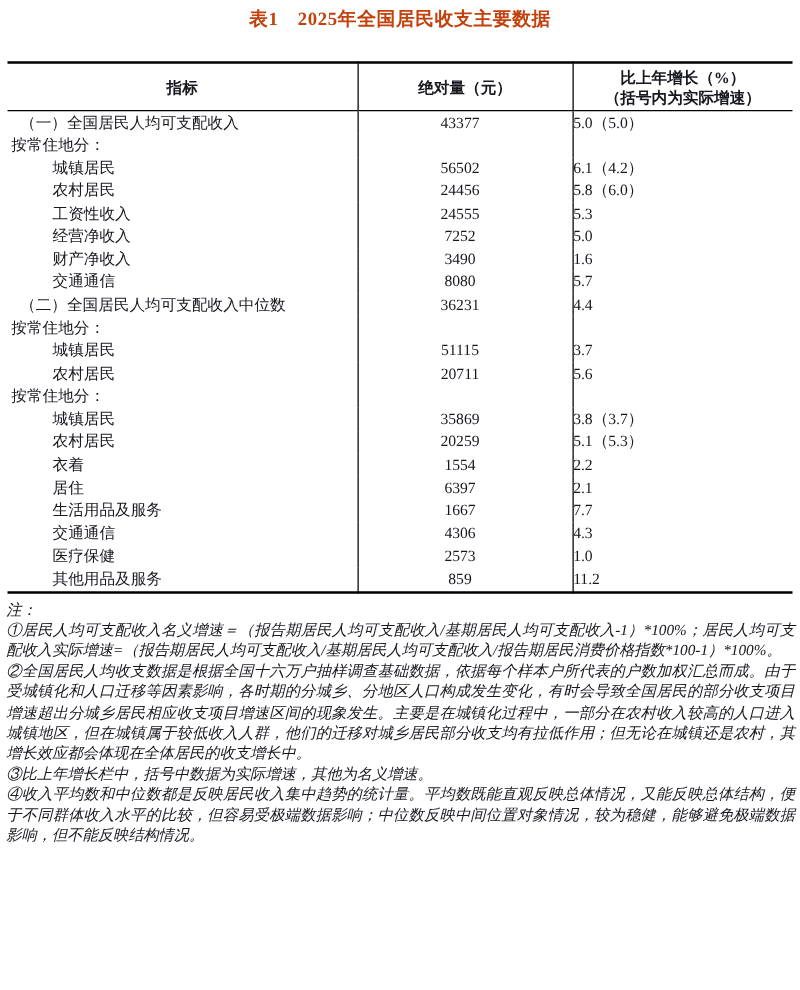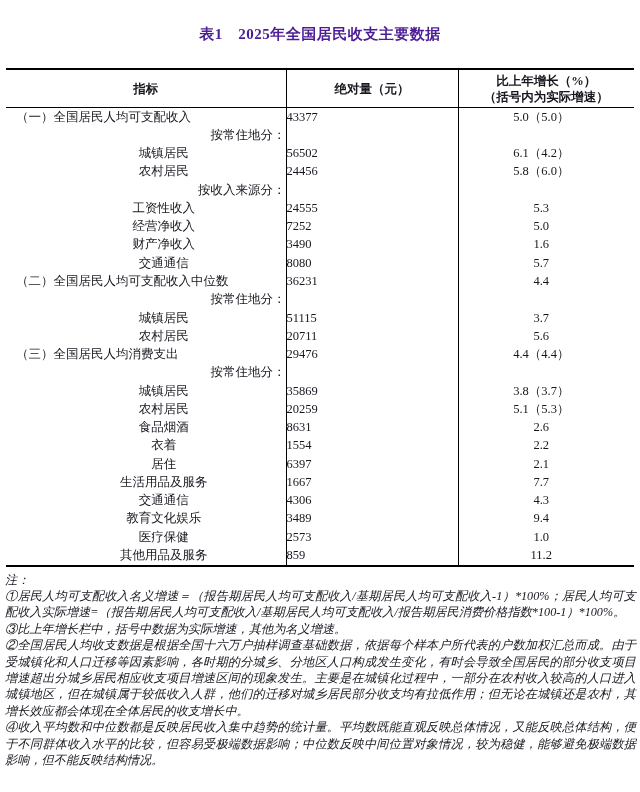--- a/index.html
+++ b/index.html
@@ -8,25 +8,25 @@
     background: #ffffff;
   }
   body {
     width: 640px;
     height: 792px;
     overflow: hidden;
     font-family: "Liberation Serif", "DejaVu Serif", serif;
     color: #17181f;
   }
   .page-title {
-    padding-top: 25px;
+    padding-top: 6px;
     text-align: center;
     font-size: 15px;
     font-weight: bold;
-    color: #4c1d95;
+    color: #c2410c;
     letter-spacing: 0.5px;
   }
   table.main-table {
     border-collapse: collapse;
     table-layout: fixed;
     margin: 24px 0 0 6px;
     width: 628px;
     border-top: 2px solid #000;
     border-bottom: 2px solid #000;
     font-size: 12.5px;
@@ -45,30 +45,30 @@
     padding: 0;
   }
   th.sep, td.sep { border-left: 1px solid #000; }
   tbody td {
     height: 18.28px;
     padding: 0;
     vertical-align: middle;
     white-space: nowrap;
     overflow: hidden;
   }
-  td.lbl.group { padding-left: 3px; text-align: right; }
+  td.lbl.group { padding-left: 3px; }
   td.lbl.main  { padding-left: 10px; }
-  td.lbl.leaf  { padding-left: 36px; text-align: center; }
+  td.lbl.leaf  { padding-left: 36px; }
   td.val {
-    text-align: left;
+    text-align: center;
     padding-right: 8px;
     font-family: "Liberation Serif", "DejaVu Serif", serif;
   }
   td.gro {
-    text-align: center;
+    text-align: left;
     padding-right: 10px;
   }
   .notes {
     margin: 5px 4px 0 5px;
     font-size: 12.2px;
     line-height: 16.4px;
     font-style: italic;
     color: #17181f;
   }
   .notes .note-label { text-align: left; }
@@ -115,25 +115,20 @@
           <td class="lbl leaf">城镇居民</td>
           <td class="val sep">56502</td>
           <td class="gro sep">6.1（4.2）</td>
         </tr>
         <tr>
           <td class="lbl leaf">农村居民</td>
           <td class="val sep">24456</td>
           <td class="gro sep">5.8（6.0）</td>
         </tr>
         <tr>
-          <td class="lbl group">按收入来源分：</td>
-          <td class="val sep"></td>
-          <td class="gro sep"></td>
-        </tr>
-        <tr>
           <td class="lbl leaf">工资性收入</td>
           <td class="val sep">24555</td>
           <td class="gro sep">5.3</td>
         </tr>
         <tr>
           <td class="lbl leaf">经营净收入</td>
           <td class="val sep">7252</td>
           <td class="gro sep">5.0</td>
         </tr>
         <tr>
@@ -160,85 +155,70 @@
           <td class="lbl leaf">城镇居民</td>
           <td class="val sep">51115</td>
           <td class="gro sep">3.7</td>
         </tr>
         <tr>
           <td class="lbl leaf">农村居民</td>
           <td class="val sep">20711</td>
           <td class="gro sep">5.6</td>
         </tr>
         <tr>
-          <td class="lbl main">（三）全国居民人均消费支出</td>
-          <td class="val sep">29476</td>
-          <td class="gro sep">4.4（4.4）</td>
-        </tr>
-        <tr>
           <td class="lbl group">按常住地分：</td>
           <td class="val sep"></td>
           <td class="gro sep"></td>
         </tr>
         <tr>
           <td class="lbl leaf">城镇居民</td>
           <td class="val sep">35869</td>
           <td class="gro sep">3.8（3.7）</td>
         </tr>
         <tr>
           <td class="lbl leaf">农村居民</td>
           <td class="val sep">20259</td>
           <td class="gro sep">5.1（5.3）</td>
         </tr>
         <tr>
-          <td class="lbl leaf">食品烟酒</td>
-          <td class="val sep">8631</td>
-          <td class="gro sep">2.6</td>
-        </tr>
-        <tr>
           <td class="lbl leaf">衣着</td>
           <td class="val sep">1554</td>
           <td class="gro sep">2.2</td>
         </tr>
         <tr>
           <td class="lbl leaf">居住</td>
           <td class="val sep">6397</td>
           <td class="gro sep">2.1</td>
         </tr>
         <tr>
           <td class="lbl leaf">生活用品及服务</td>
           <td class="val sep">1667</td>
           <td class="gro sep">7.7</td>
         </tr>
         <tr>
           <td class="lbl leaf">交通通信</td>
           <td class="val sep">4306</td>
           <td class="gro sep">4.3</td>
-        </tr>
-        <tr>
-          <td class="lbl leaf">教育文化娱乐</td>
-          <td class="val sep">3489</td>
-          <td class="gro sep">9.4</td>
         </tr>
         <tr>
           <td class="lbl leaf">医疗保健</td>
           <td class="val sep">2573</td>
           <td class="gro sep">1.0</td>
         </tr>
         <tr>
           <td class="lbl leaf">其他用品及服务</td>
           <td class="val sep">859</td>
           <td class="gro sep">11.2</td>
         </tr>
       </tbody>
   </table>
 
   <div class="notes">
     <div class="note-label">注：</div>
     <div id="notes-list">
         <div class="note-item">①居民人均可支配收入名义增速＝（报告期居民人均可支配收入/基期居民人均可支配收入-1）*100%；居民人均可支配收入实际增速=（报告期居民人均可支配收入/基期居民人均可支配收入/报告期居民消费价格指数*100-1）*100%。</div>
+        <div class="note-item">②全国居民人均收支数据是根据全国十六万户抽样调查基础数据，依据每个样本户所代表的户数加权汇总而成。由于受城镇化和人口迁移等因素影响，各时期的分城乡、分地区人口构成发生变化，有时会导致全国居民的部分收支项目增速超出分城乡居民相应收支项目增速区间的现象发生。主要是在城镇化过程中，一部分在农村收入较高的人口进入城镇地区，但在城镇属于较低收入人群，他们的迁移对城乡居民部分收支均有拉低作用；但无论在城镇还是农村，其增长效应都会体现在全体居民的收支增长中。</div>
         <div class="note-item">③比上年增长栏中，括号中数据为实际增速，其他为名义增速。</div>
-        <div class="note-item">②全国居民人均收支数据是根据全国十六万户抽样调查基础数据，依据每个样本户所代表的户数加权汇总而成。由于受城镇化和人口迁移等因素影响，各时期的分城乡、分地区人口构成发生变化，有时会导致全国居民的部分收支项目增速超出分城乡居民相应收支项目增速区间的现象发生。主要是在城镇化过程中，一部分在农村收入较高的人口进入城镇地区，但在城镇属于较低收入人群，他们的迁移对城乡居民部分收支均有拉低作用；但无论在城镇还是农村，其增长效应都会体现在全体居民的收支增长中。</div>
         <div class="note-item">④收入平均数和中位数都是反映居民收入集中趋势的统计量。平均数既能直观反映总体情况，又能反映总体结构，便于不同群体收入水平的比较，但容易受极端数据影响；中位数反映中间位置对象情况，较为稳健，能够避免极端数据影响，但不能反映结构情况。</div>
       </div>
   </div>
 
 </div>
 
 </body></html>

